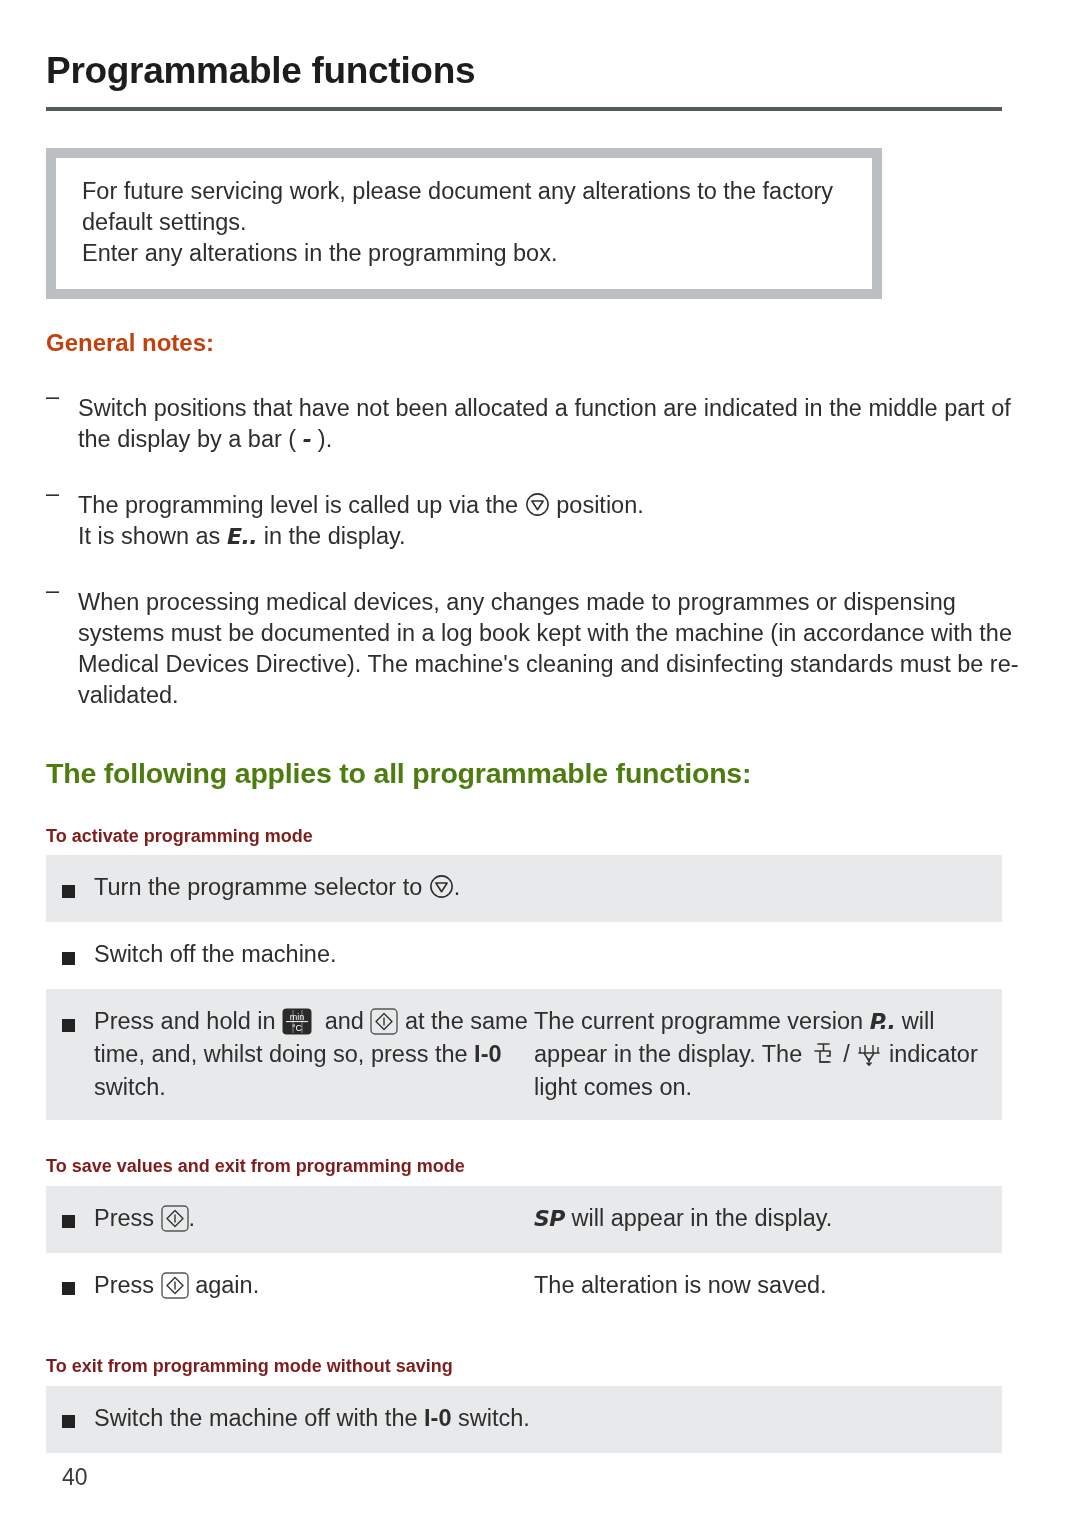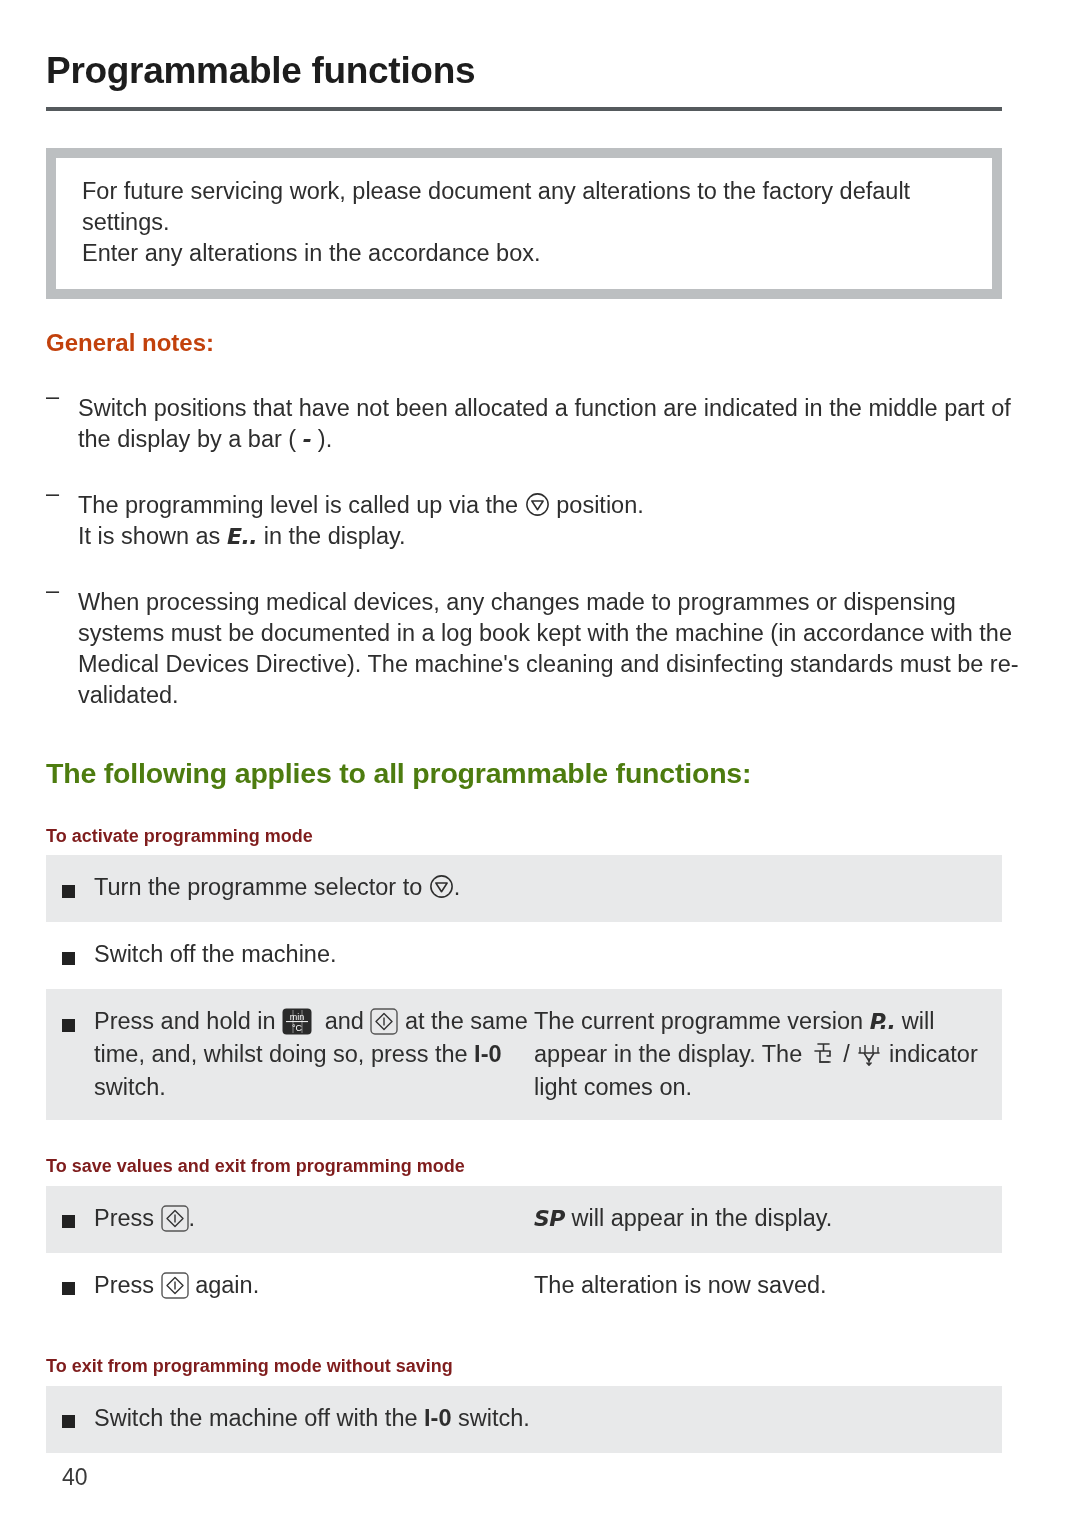--- a/index.html
+++ b/index.html
@@ -40,21 +40,21 @@
     background: #555a5d;
     width: 956px;
   }
 
   
   .callout {
     margin-top: 37px;
     border: 10px solid #bcbfc1;
     background: #ffffff;
     box-sizing: border-box;
-    width: 956px;
+    width: 836px;
     padding: 18px 26px 20px 26px;
   }
   .callout p {
     margin: 0;
     font-size: 23.5px;
     line-height: 31px;
     color: #2e2e2e;
   }
 
   
@@ -187,21 +187,21 @@
 </head>
 <body>
 
 <div class="page">
 
   <h1 class="page-title">Programmable functions</h1>
   <div class="title-rule"></div>
 
   <div class="callout">
     <p>For future servicing work, please document any alterations to the factory default settings.</p>
-    <p>Enter any alterations in the accordance box.</p>
+    <p>Enter any alterations in the programming box.</p>
   </div>
 
   <h2 class="sub-bold">General notes:</h2>
 
   <div class="dash-list">
 
     <div class="dash-item">
       <span class="dash-mark">–</span>
       <span class="dash-text"><span>Switch positions that have not been allocated a function are indicated in the middle part of the display by a bar ( </span><span class="display-font">-</span><span> ).</span></span>
     </div>

